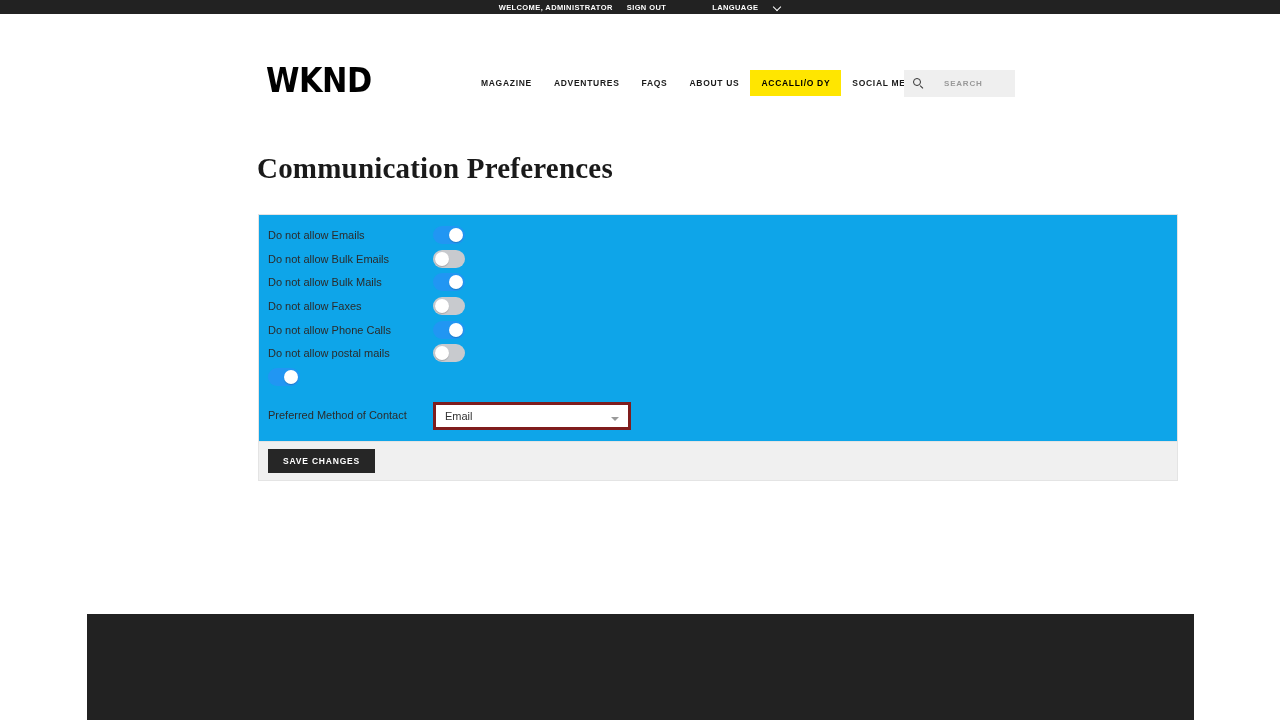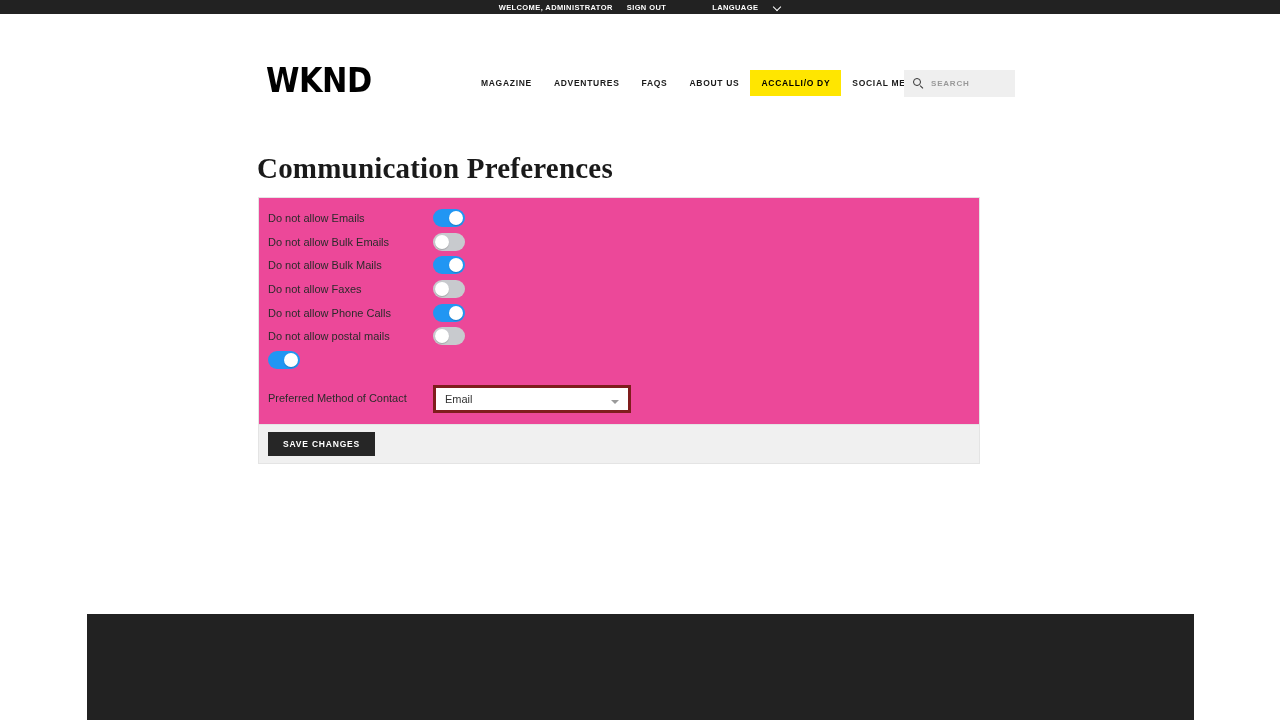--- a/index.html
+++ b/index.html
@@ -70,21 +70,21 @@
   .nav-item.active {
     background: #FFE600;
     color: #000000;
     font-weight: 700;
   }
   .search-box {
     position: absolute; left: 904px; top: 56px;
     width: 111px; height: 27px;
     background: #efefef;
     display: flex; align-items: center;
-    padding-left: 9px; gap: 7px;
+    padding-left: 9px; gap: 20px;
   }
   .search-icon { width: 11px; height: 11px; position: relative; flex: none; }
   .search-icon .ring {
     position: absolute; left: 0; top: 0;
     width: 8px; height: 8px;
     border: 1.4px solid #333; border-radius: 50%;
   }
   .search-icon .handle {
     position: absolute; left: 6.6px; top: 7px;
     width: 4.4px; height: 1.4px; background: #333;
@@ -99,23 +99,23 @@
   .page-title {
     position: absolute; left: 257px; top: 152px;
     font-family: "Liberation Serif", "DejaVu Serif", serif;
     font-size: 29px;
     color: #1a1a1a;
     letter-spacing: 0.2px;
   }
 
   
   .panel {
-    position: absolute; left: 258px; top: 197px;
-    width: 722px;
-    background: #ec4899;
+    position: absolute; left: 258px; top: 214px;
+    width: 920px;
+    background: #0ea5e9;
     border: 1px solid #e4e4e4;
   }
   .panel-body { padding: 9px 0 11px 0; }
   .pref-row {
     display: flex; align-items: flex-start;
     min-height: 23.7px;
     padding: 0 0 0 9px;
   }
   .pref-label {
     width: 165px;

